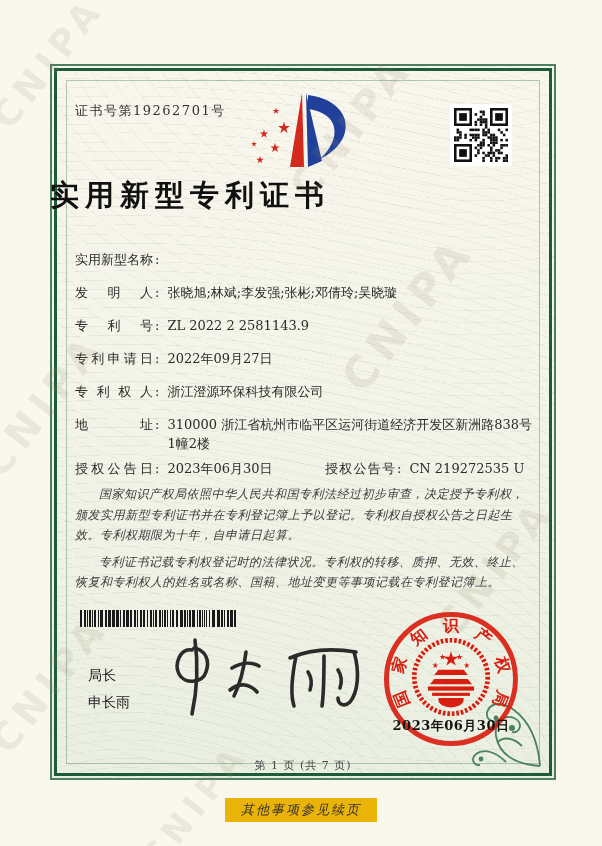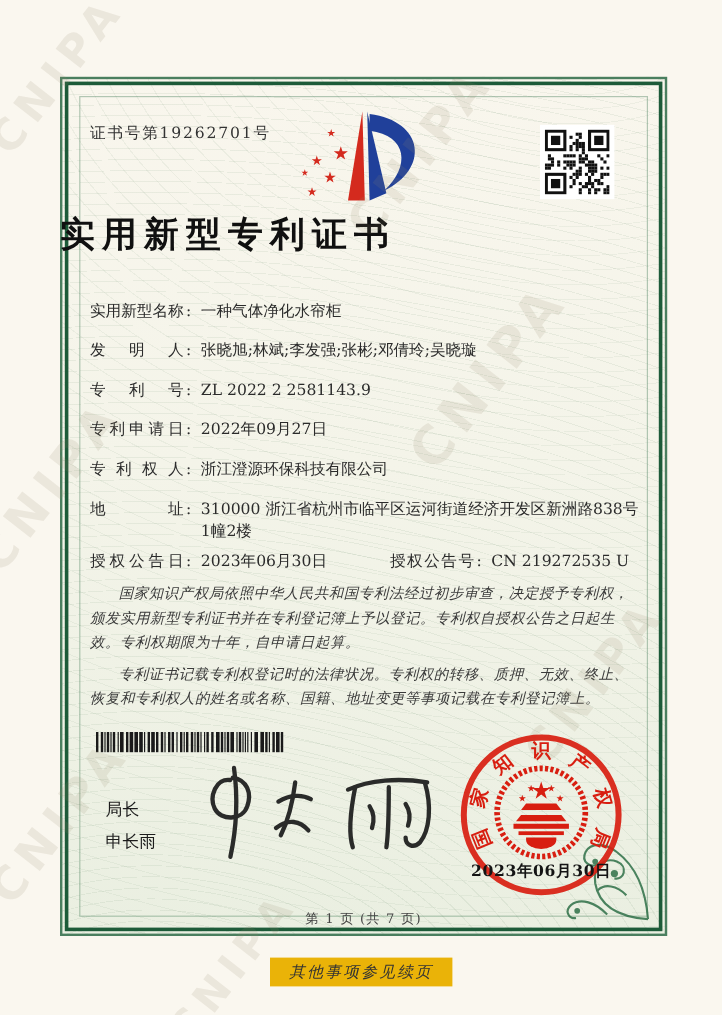--- a/index.html
+++ b/index.html
@@ -246,21 +246,20 @@
         <rect x="20" y="20" width="1" height="1" fill="#111"></rect>
       </svg>
     </div>
 
   <div class="title">实用新型专利证书</div>
 
   <div class="fields">
     <div class="frow">
       <span class="flabel">实用新型名称</span>
         <span class="fcolon">:</span>
-      <span class="fvalue">一种气体净化水帘柜</span>
     </div>
     <div class="frow">
       <span class="flabel">发明人</span>
         <span class="fcolon">:</span>
       <span class="fvalue">张晓旭;林斌;李发强;张彬;邓倩玲;吴晓璇</span>
     </div>
     <div class="frow">
       <span class="flabel">专利号</span>
         <span class="fcolon">:</span>
       <span class="fvalue">ZL 2022 2 2581143.9</span>

